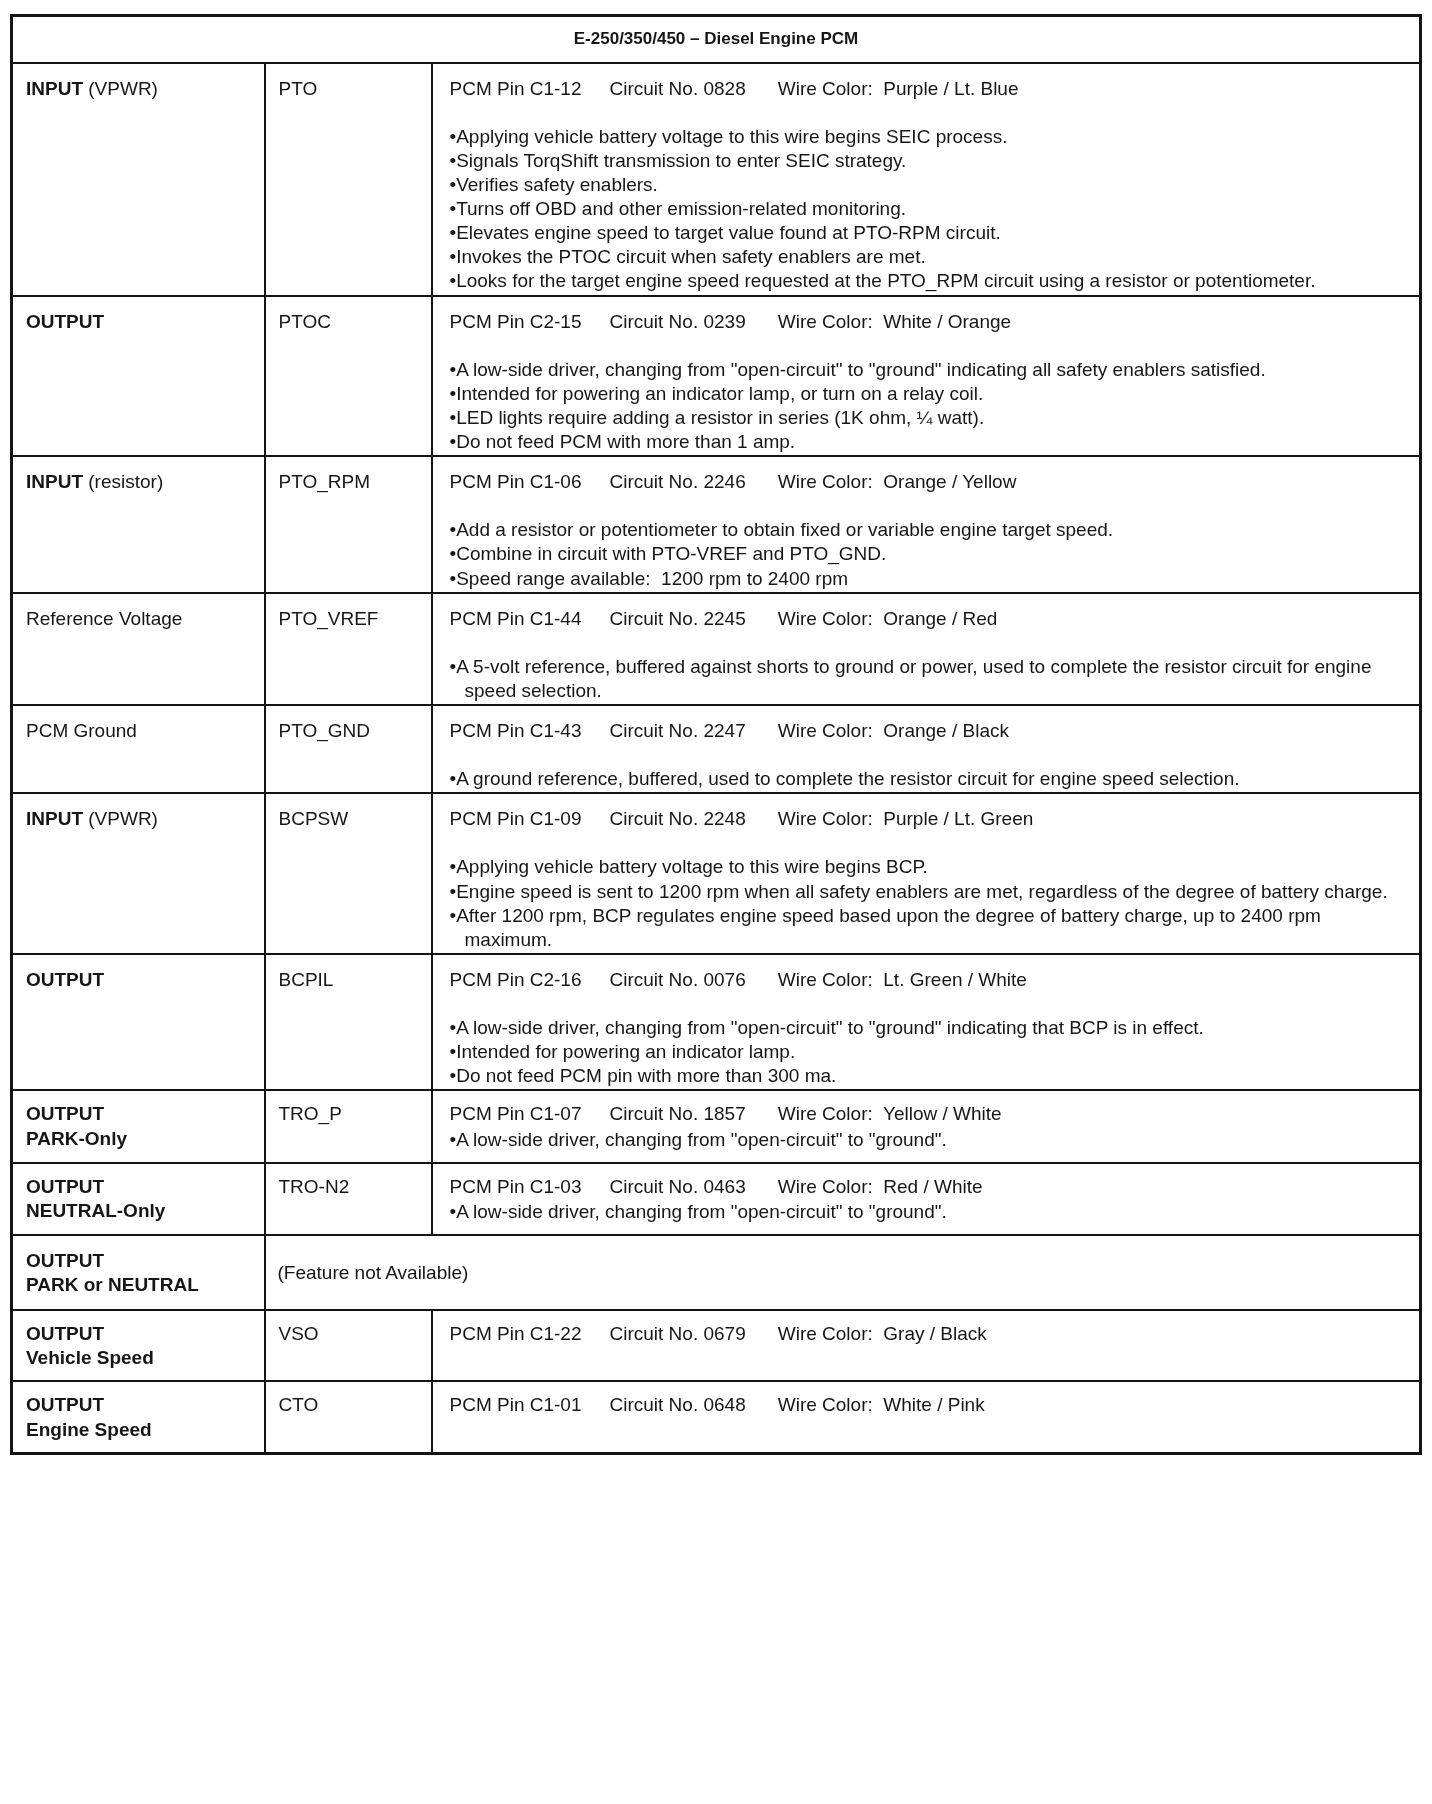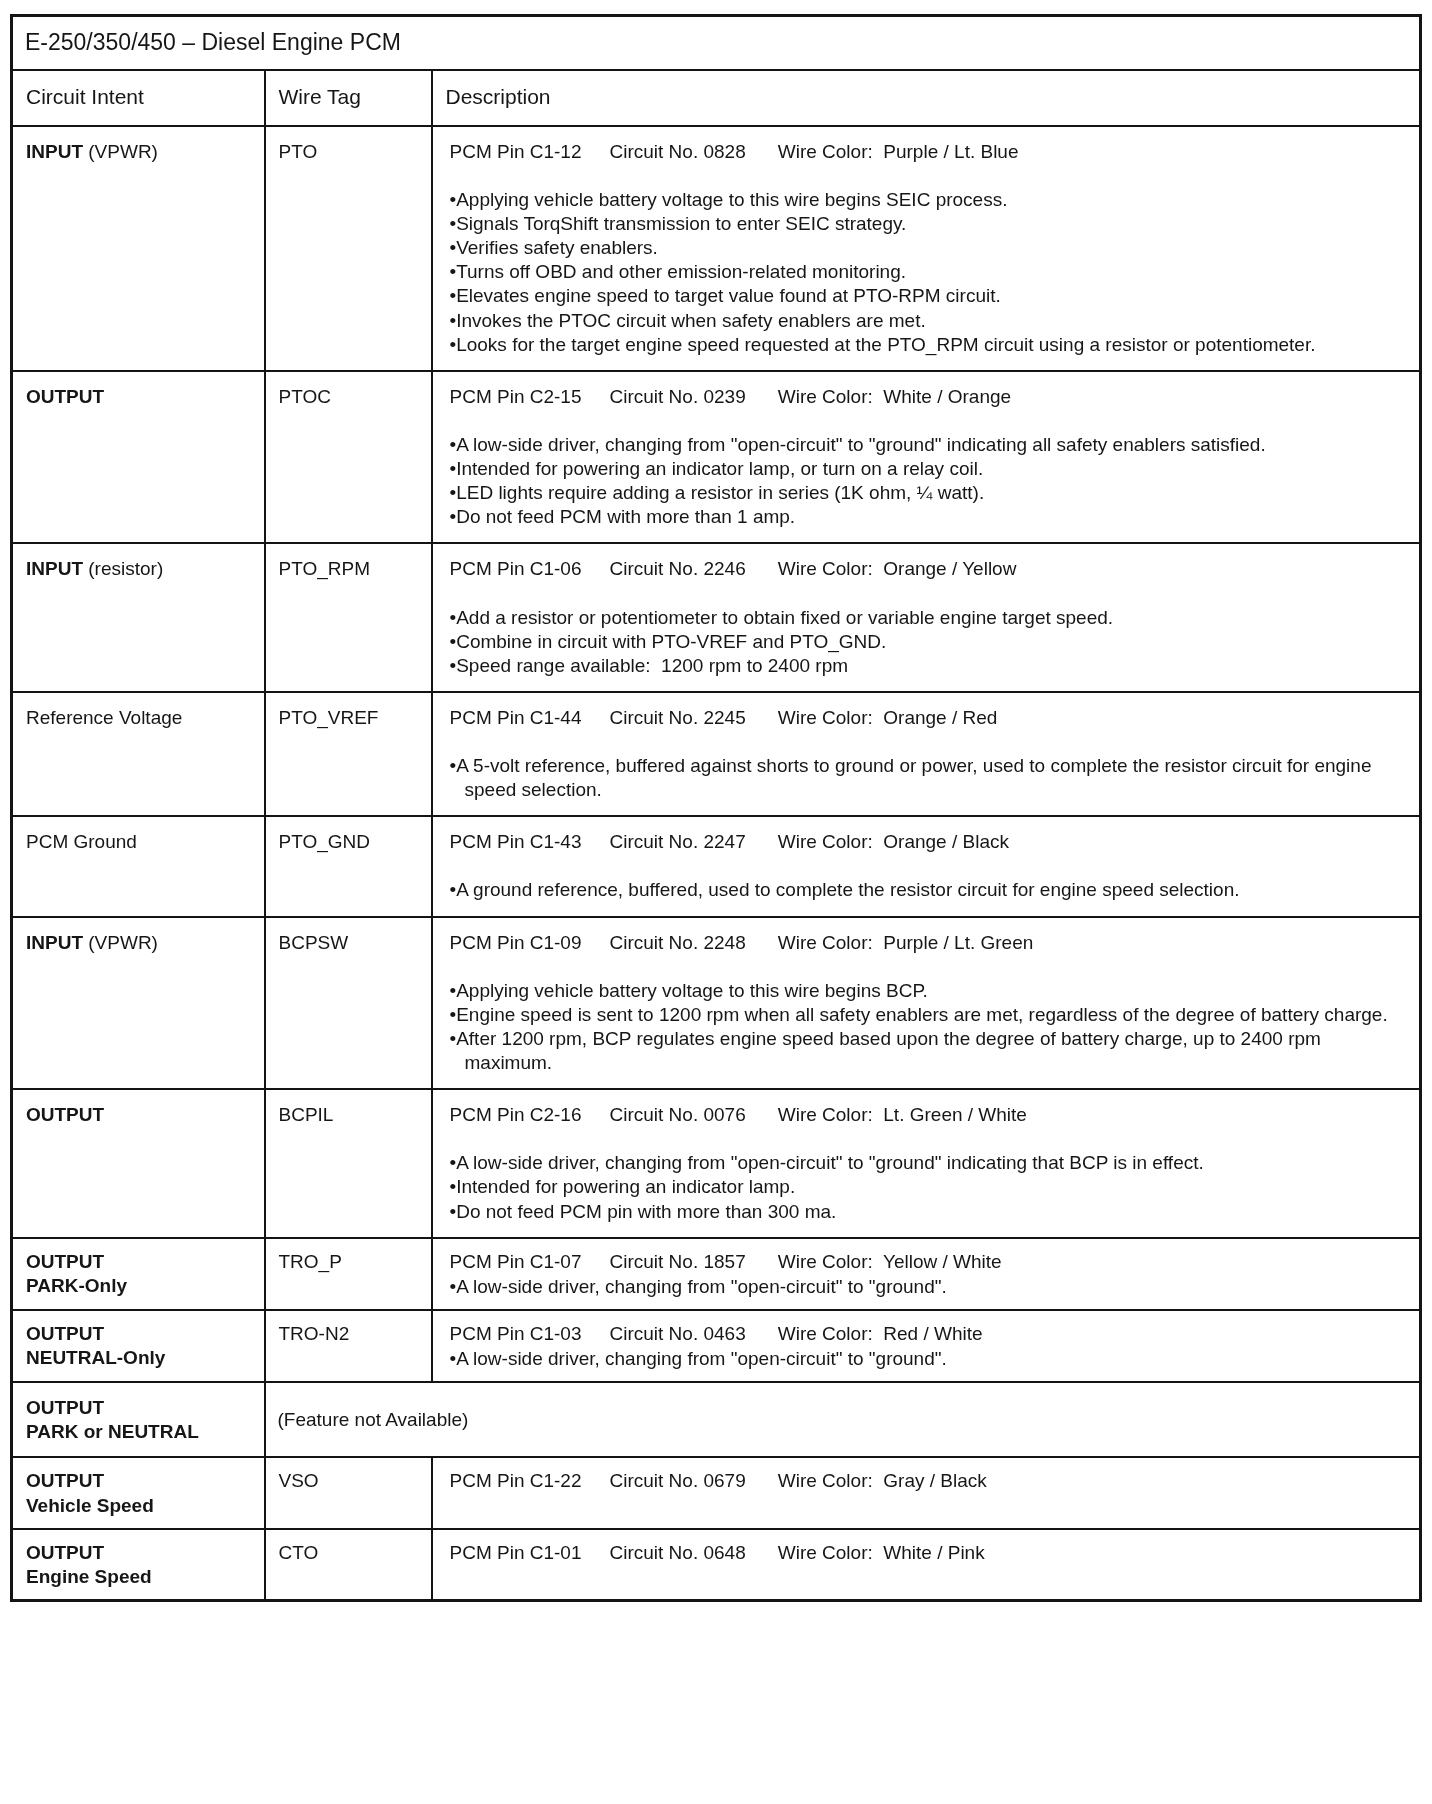--- a/index.html
+++ b/index.html
@@ -24,37 +24,38 @@
 
   th, td {
     border: 2px solid #141414;
     vertical-align: top;
     text-align: left;
     font-size: 19px;
     line-height: 1.27;
   }
 
   .title-cell {
-    font-size: 23px;
-    font-weight: normal;
+    font-size: 17px;
+    font-weight: bold;
     padding: 11px 12px 12px 12px;
+    text-align: center;
   }
   .col-head {
     font-weight: normal;
     font-size: 21px;
     padding: 13px 12px 14px 13px;
   }
 
   .intent-cell { padding: 13px 10px 12px 13px; }
   .intent-cell strong { font-weight: bold; }
   .intent-line2 { font-weight: bold; }
 
   .wire-cell { padding: 13px 8px 12px 13px; }
 
-  .desc-cell { padding: 13px 14px 13px 17px; }
+  .desc-cell { padding: 13px 14px 1px 17px; }
 
   .pin-line { white-space: pre-wrap; }
   .pin-seg { display: inline-block; }
   .pin-seg[data-name="pin-id"] { margin-right: 28px; }
   .pin-seg[data-name="circuit-no"] { margin-right: 32px; }
 
   .bullets { margin-top: 24px; }
   .bullets.compact { margin-top: 1px; }
   .bullet {
     padding-left: 15px;
@@ -84,25 +85,20 @@
   <table class="pcm-table" data-name="pcm-circuit-table">
     <colgroup>
       <col class="c1">
       <col class="c2">
       <col class="c3">
     </colgroup>
     <thead>
       <tr data-name="title-row">
         <th colspan="3" class="title-cell" data-name="page-title">E-250/350/450 – Diesel Engine PCM</th>
       </tr>
-      <tr data-name="column-header-row">
-        <th class="col-head" data-name="column-header-circuit-intent">Circuit Intent</th>
-        <th class="col-head" data-name="column-header-wire-tag">Wire Tag</th>
-        <th class="col-head" data-name="column-header-description">Description</th>
-      </tr>
     </thead>
     <tbody data-name="circuit-table-body">
         <tr data-name="table-row">
           <td data-name="circuit-intent-cell" class="intent-cell"><strong data-name="intent-bold-text">INPUT</strong><span data-name="intent-text"> (VPWR)</span></td>
           <td data-name="wire-tag-cell" class="wire-cell">PTO</td>
           <td data-name="description-cell" class="desc-cell">
             <div data-name="pin-line" class="pin-line"><span data-name="pin-id" class="pin-seg">PCM Pin C1-12</span><span data-name="circuit-no" class="pin-seg">Circuit No. 0828</span><span data-name="wire-color" class="pin-seg">Wire Color:  Purple / Lt. Blue</span></div>
             <div data-name="bullet-list" class="bullets">
               <div data-name="bullet-item" class="bullet">Applying vehicle battery voltage to this wire begins SEIC process.</div>
               <div data-name="bullet-item" class="bullet">Signals TorqShift transmission to enter SEIC strategy.</div>

